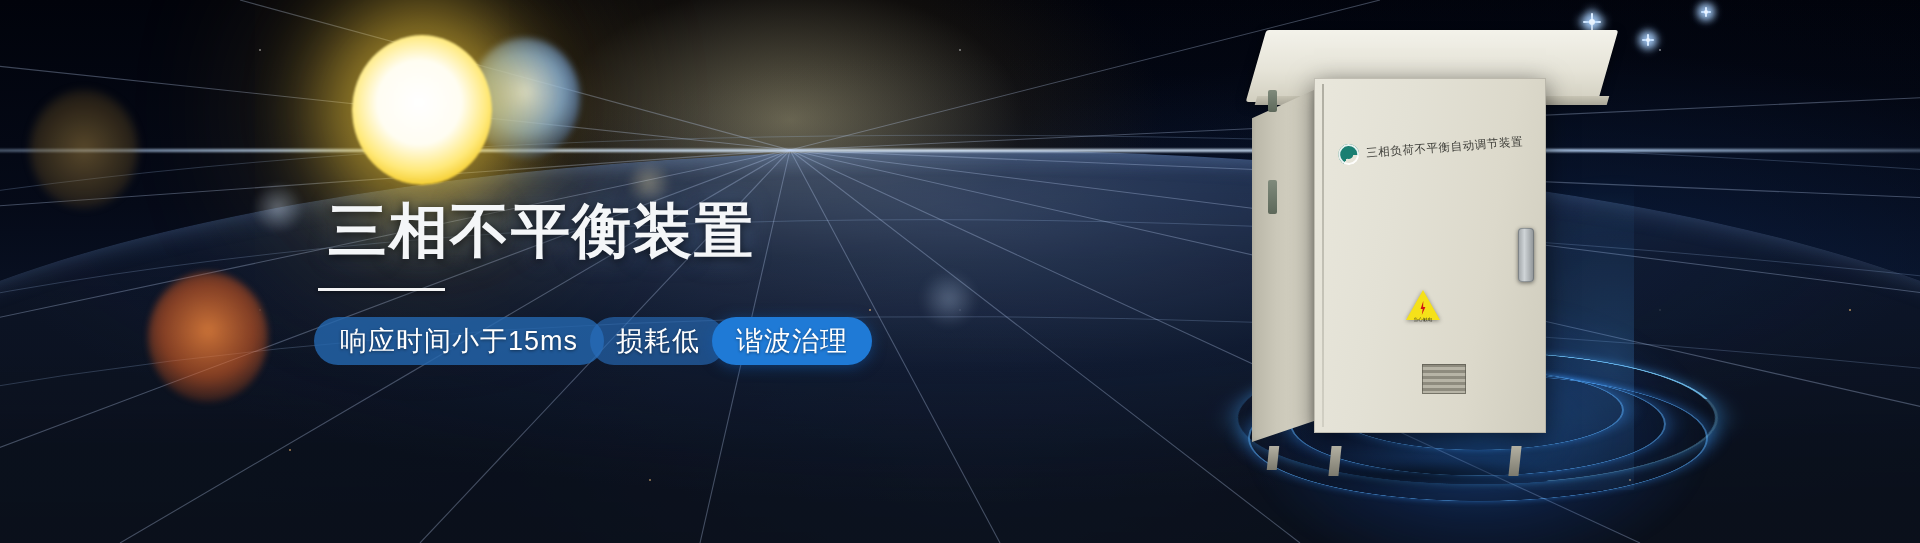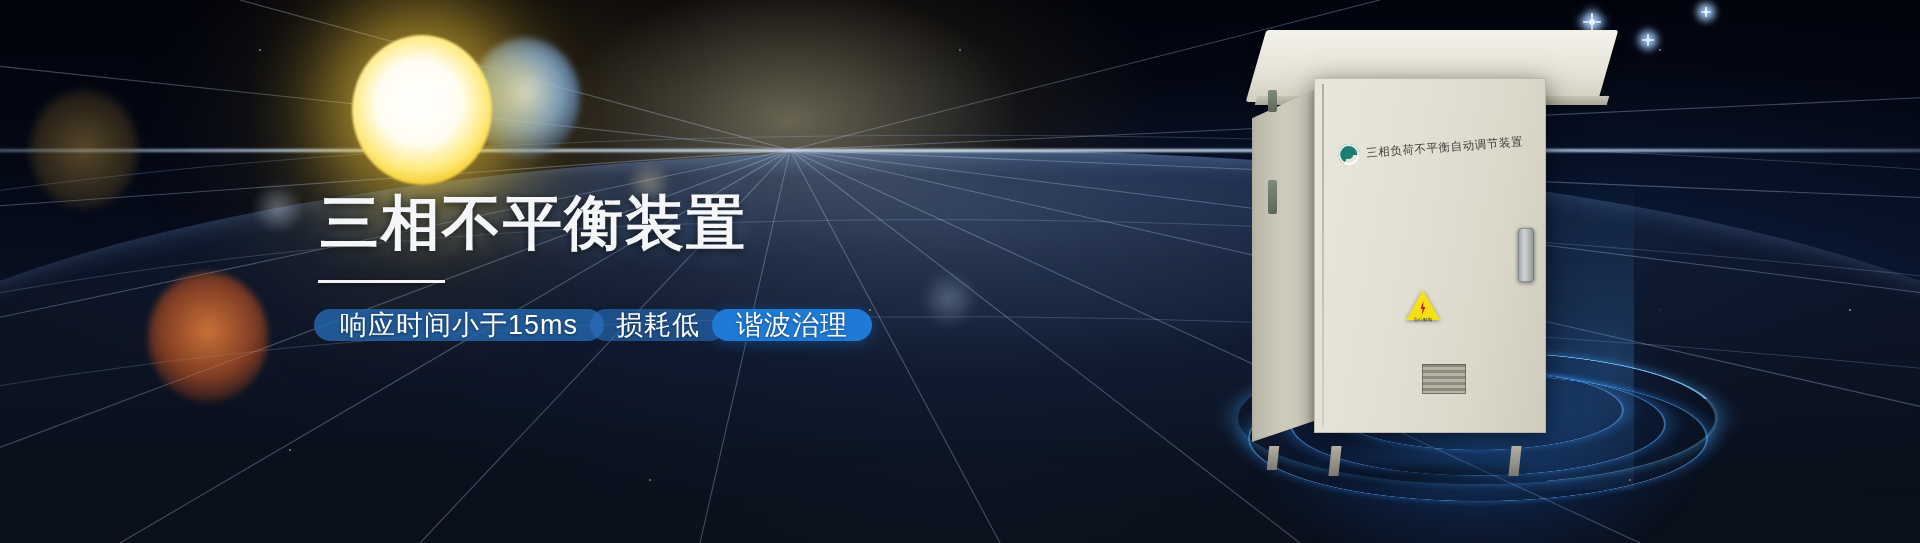--- a/index.html
+++ b/index.html
@@ -124,32 +124,32 @@
   }
   .glowpool{
     position:absolute;left:-60px;top:80px;width:620px;height:380px;
     background:radial-gradient(ellipse 50% 50% at 50% 50%,rgba(40,120,220,.42) 0%,rgba(20,70,160,.20) 45%,rgba(10,40,100,0) 75%);
     filter:blur(6px);
   }
 
   
   .text-block{position:absolute;left:312px;top:185px;width:640px;}
   .title{
-    margin:8px;font-size:59px;line-height:1.05;font-weight:bold;
+    margin:16px;font-size:59px;line-height:1.05;font-weight:bold;
     color:#f4f6f8;letter-spacing:2px;
     text-shadow:0 2px 10px rgba(0,0,0,.75),0 0 26px rgba(120,170,230,.35);
   }
   .divider{
     margin:25px 0 0 6px;width:127px;height:3px;background:#ffffff;opacity:.95;
     box-shadow:0 1px 4px rgba(0,0,0,.6);
   }
   .pills{display:flex;align-items:center;margin-top:26px;margin-left:2px;}
   .pill{
     display:flex;align-items:center;justify-content:center;
-    height:32px;border-radius:24px;color:#ffffff;
+    height:48px;border-radius:24px;color:#ffffff;
     font-size:27px;letter-spacing:1px;white-space:nowrap;
     text-shadow:0 1px 3px rgba(0,0,0,.45);
   }
   .pill-a{padding:0 26px;background:rgba(36,104,176,.80);}
   .pill-b{padding:0 24px;background:#1f7ad6;margin-left:-14px;position:relative;z-index:2;
           box-shadow:0 2px 14px rgba(20,90,170,.55);}
   .pill-c{padding:0 26px;background:rgba(40,112,190,.62);margin-left:-14px;}
 
   
   .cabinet{position:absolute;left:1314px;top:30px;width:310px;height:420px;}

